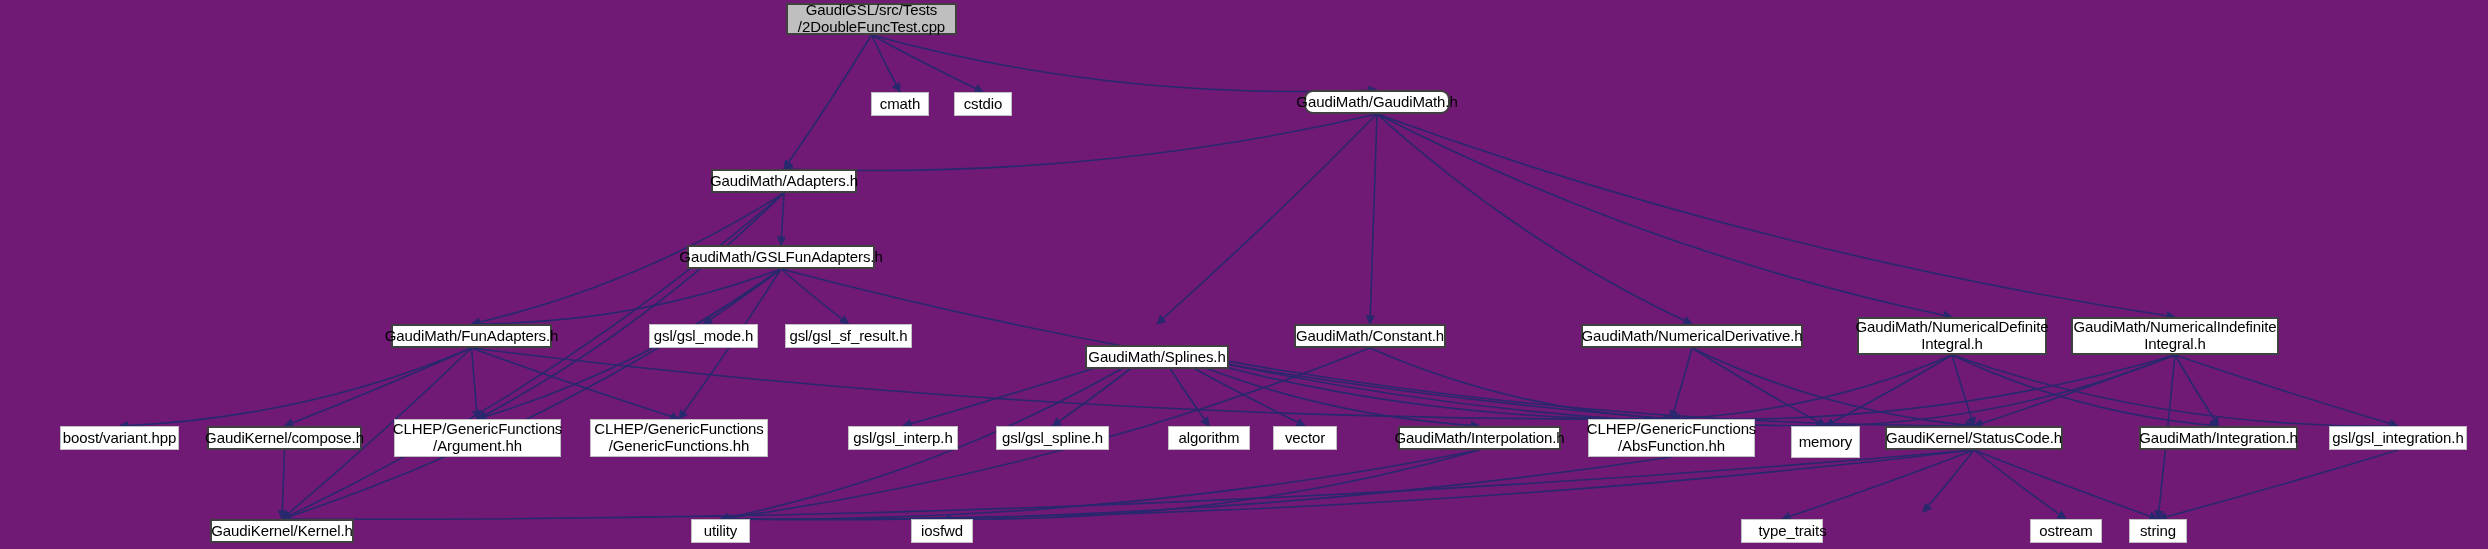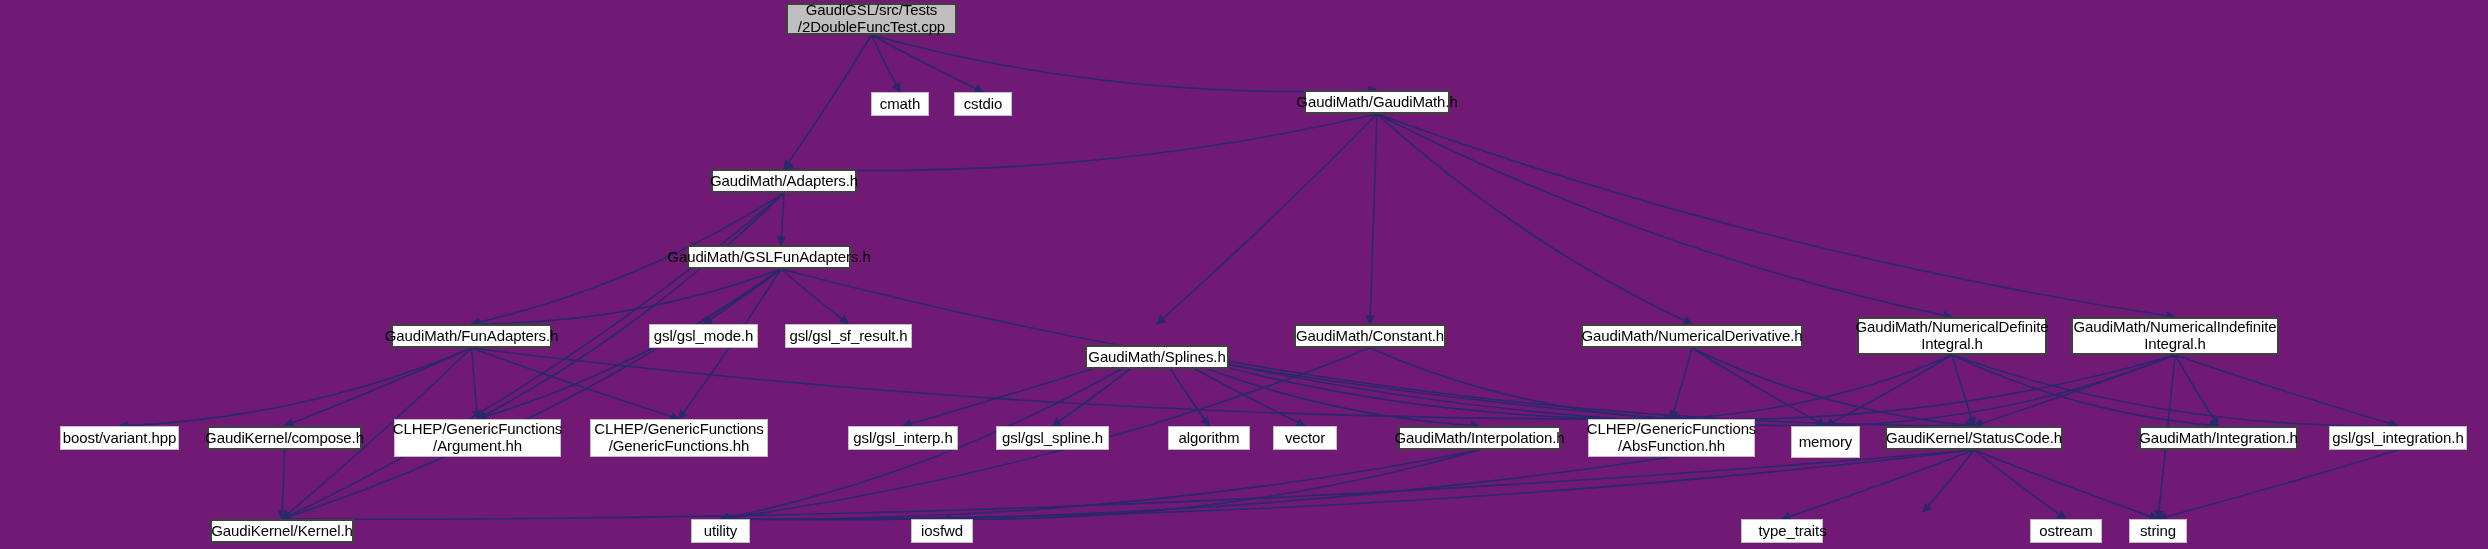--- a/index.html
+++ b/index.html
@@ -118,23 +118,23 @@
       <path d="M1974,450 Q1950.132,481 1923,512" fill="none" stroke="#27286e" stroke-width="1.6" marker-end="url(#ah)"></path>
       <path d="M1974,450 Q2017.056,484.5 2066,519" fill="none" stroke="#27286e" stroke-width="1.6" marker-end="url(#ah)"></path>
       <path d="M1974,450 Q2060.112,484.5 2158,519" fill="none" stroke="#27286e" stroke-width="1.6" marker-end="url(#ah)"></path>
       <path d="M1974,450 Q1142,523 282,519" fill="none" stroke="#27286e" stroke-width="1.6" marker-end="url(#ah)"></path>
       <path d="M1974,450 Q1361.25,523 720.5,519" fill="none" stroke="#27286e" stroke-width="1.6" marker-end="url(#ah)"></path>
     </svg>
 <div class="node root" style="left: 786px; top: 3px; width: 171px; height: 32px;">GaudiGSL/src/Tests
 /2DoubleFuncTest.cpp</div>
     <div class="node" style="left: 871px; top: 92px; width: 58px; height: 24px;">cmath</div>
     <div class="node" style="left: 954px; top: 92px; width: 58px; height: 24px;">cstdio</div>
-    <div class="node strong" style="left: 1304px; top: 90px; width: 146px; height: 24px;">GaudiMath/GaudiMath.h</div>
+    <div class="node strong" style="left: 1304px; top: 90px; width: 146px; height: 24px; border-radius: 9px;">GaudiMath/GaudiMath.h</div>
     <div class="node strong" style="left: 711px; top: 169px; width: 146px; height: 24px;">GaudiMath/Adapters.h</div>
-    <div class="node strong" style="left: 687px; top: 245px; width: 164px; height: 24px;">GaudiMath/GSLFunAdapters.h</div>
+    <div class="node strong" style="left: 687px; top: 245px; width: 188px; height: 24px;">GaudiMath/GSLFunAdapters.h</div>
     <div class="node strong" style="left: 391px; top: 324px; width: 161px; height: 24px;">GaudiMath/FunAdapters.h</div>
     <div class="node" style="left: 649px; top: 324px; width: 109px; height: 24px;">gsl/gsl_mode.h</div>
     <div class="node" style="left: 785px; top: 324px; width: 127px; height: 24px;">gsl/gsl_sf_result.h</div>
     <div class="node strong" style="left: 1085px; top: 324px; width: 144px; height: 24px; margin-top: 21px;">GaudiMath/Splines.h</div>
     <div class="node strong" style="left: 1294px; top: 324px; width: 152px; height: 24px;">GaudiMath/Constant.h</div>
     <div class="node strong" style="left: 1581px; top: 324px; width: 222px; height: 24px;">GaudiMath/NumericalDerivative.h</div>
     <div class="node strong" style="left: 1857px; top: 317px; width: 190px; height: 38px;">GaudiMath/NumericalDefinite
 Integral.h</div>
     <div class="node strong" style="left: 2071px; top: 317px; width: 208px; height: 38px;">GaudiMath/NumericalIndefinite
 Integral.h</div>

